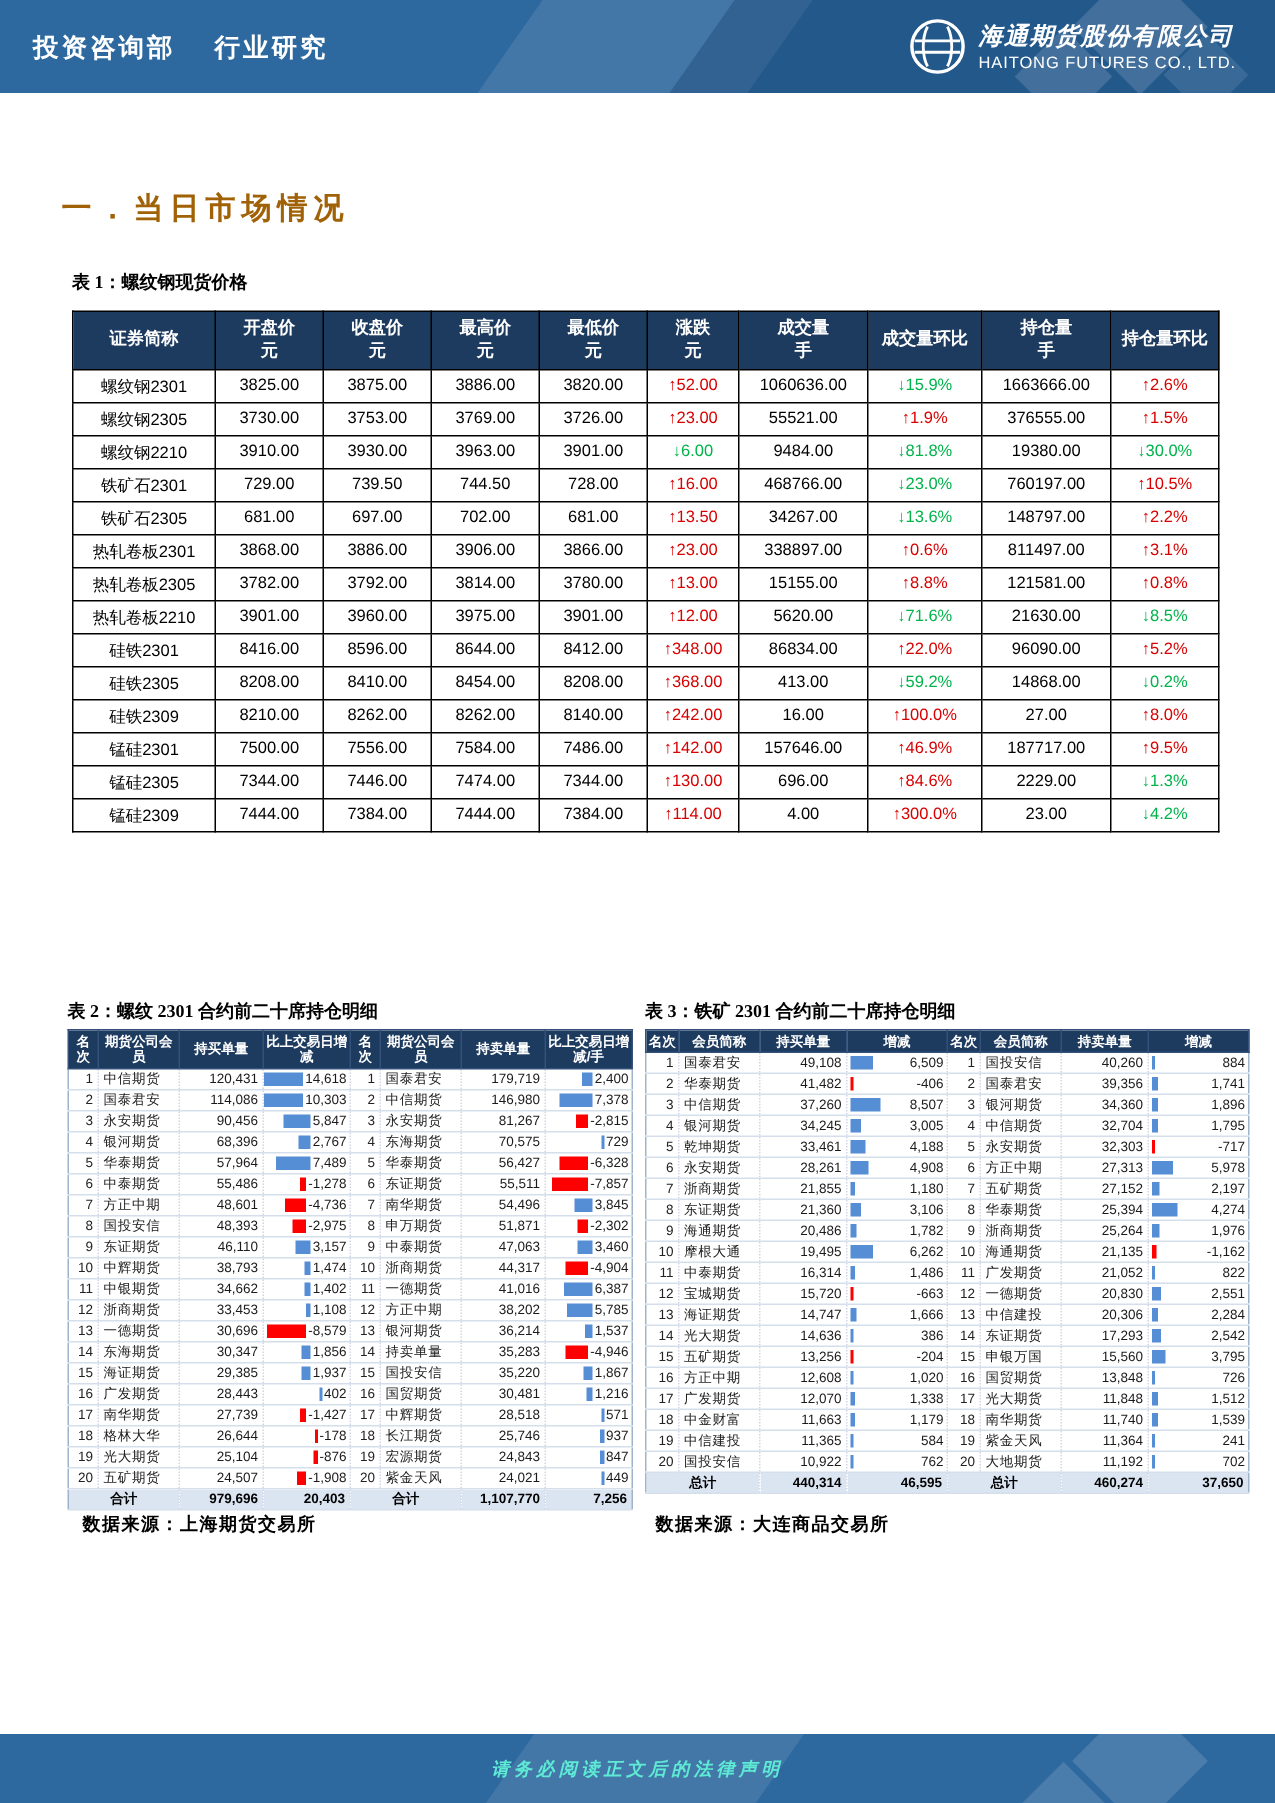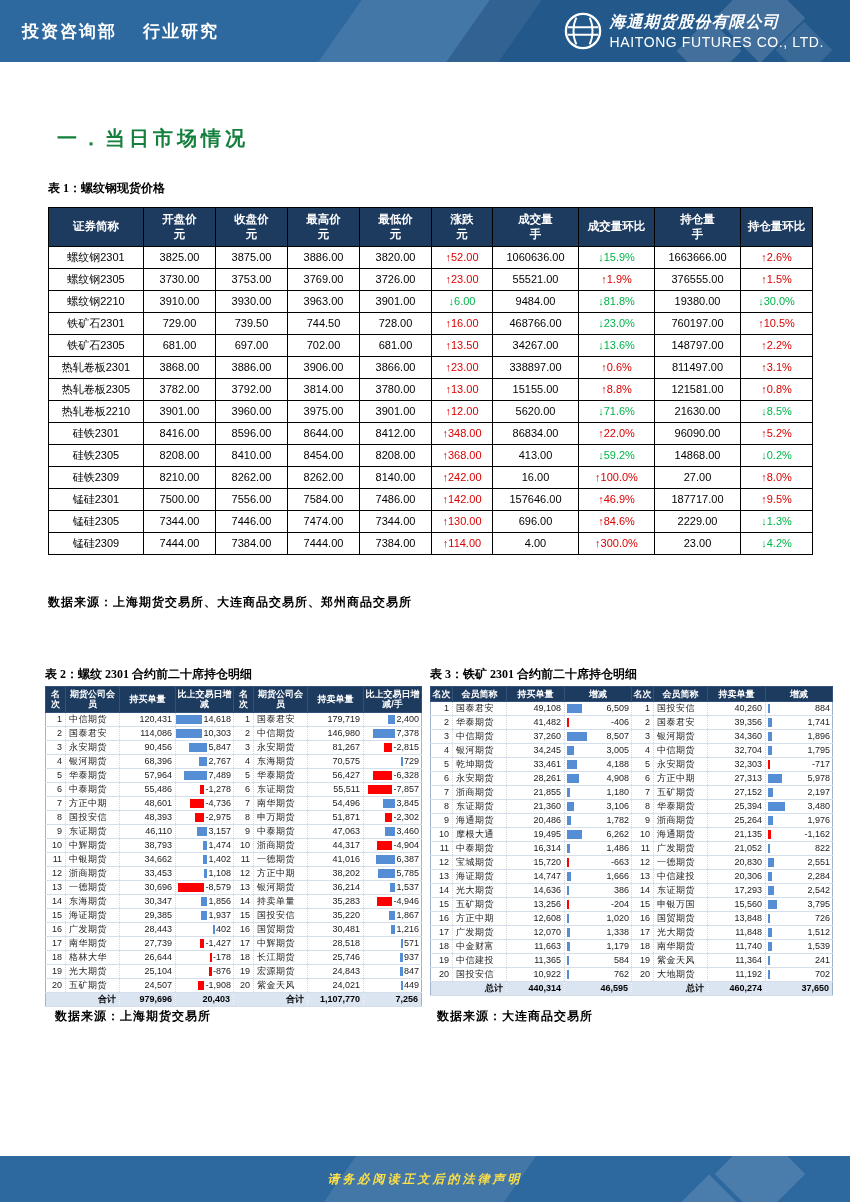--- a/index.html
+++ b/index.html
@@ -16,28 +16,28 @@
   .dm{position:absolute;transform:rotate(45deg);background:rgba(255,255,255,.14);}
   .dm1{width:64px;height:64px;right:58px;top:-14px;}
   .dm2{width:46px;height:46px;right:118px;top:28px;}
   .dm3{width:40px;height:40px;right:26px;top:30px;background:rgba(255,255,255,.10);}
   .topbar-title{position:absolute;left:22px;top:20px;color:#fff;font-size:17px;
         font-weight:bold;letter-spacing:2px;}
   .topbar-title span{margin-right:26px;}
   .logo-wrap{position:absolute;right:26px;top:12px;display:flex;align-items:center;gap:8px;color:#fff;}
   .logo-txt .cn{font-size:16px;font-weight:bold;font-style:italic;
         font-family:"Liberation Serif",serif;letter-spacing:1px;}
-  .logo-txt .en{font-size:14px;letter-spacing:.6px;margin-top:1px;}
-  .footer-txt{position:absolute;left:0;right:0;top:15px;text-align:center;color:#fde047;
+  .logo-txt .en{font-size:11px;letter-spacing:.6px;margin-top:1px;}
+  .footer-txt{position:absolute;left:0;right:0;top:15px;text-align:center;color:#5eead4;
         font-size:12px;font-weight:bold;font-style:italic;letter-spacing:3px;
         font-family:"Liberation Serif",serif;}
 
   
-  .section-title{position:absolute;left:57px;top:125px;font-size:20px;font-weight:bold;
-        color:#15803d;letter-spacing:4px;}
+  .section-title{position:absolute;left:41px;top:125px;font-size:20px;font-weight:bold;
+        color:#a16207;letter-spacing:4px;}
   .caption{position:absolute;font-size:12px;font-weight:bold;color:#000;
         font-family:"Liberation Serif",serif;}
   .cap1{left:48px;top:180px;}
   .cap2{left:45px;top:666px;}
   .cap3{left:430px;top:666px;}
   .source{position:absolute;font-size:12px;font-weight:bold;color:#000;
         font-family:"Liberation Serif",serif;letter-spacing:1px;}
   .src1{left:48px;top:594px;}
   .src2{left:55px;top:1008px;}
   .src3{left:437px;top:1008px;}
@@ -64,21 +64,21 @@
   .seat td.name{text-align:left;letter-spacing:.5px;}
   .seat td.vol{text-align:right;}
   .seat td.chg{padding:0 2px;}
   .chgcell{display:flex;justify-content:flex-end;align-items:center;gap:1px;height:13px;}
   .t3 .chgcell{justify-content:space-between;}
   .bar{height:9px;flex:0 0 auto;}
   .bar.pos{background:#558ed5;}
   .bar.neg{background:#fe0000;}
   .seat tr.total td{background:#dbe5f1;border-top:1px solid #17375e;font-weight:bold;
         color:#000;}
-  .seat tr.total td.label{text-align:right;}
+  .seat tr.total td.label{text-align:center;}
   .seat td.totchg{background:#4f81bd;text-align:right;color:#081c36;}
 </style>
 </head>
 <body>
 
 <div class="page">
 
   <div class="band top">
     <div class="skew sk1"></div>
     <div class="skew sk2"></div>
@@ -296,21 +296,20 @@
           <td>7444.00</td>
           <td>7384.00</td>
           <td class="up">↑114.00</td>
           <td>4.00</td>
           <td class="up">↑300.0%</td>
           <td>23.00</td>
           <td class="down">↓4.2%</td>
         </tr>
       </tbody>
   </table>
-  <div class="source src1">数据来源：上海期货交易所、大连商品交易所、郑州商品交易所</div>
 
   <div class="caption cap2">表 2：螺纹 2301 合约前二十席持仓明细</div>
   <div class="caption cap3">表 3：铁矿 2301 合约前二十席持仓明细</div>
 
   <table class="seat t2">
     <colgroup>
       <col style="width:20px">
         <col style="width:54px">
         <col style="width:56px">
         <col style="width:58px">
@@ -916,21 +915,21 @@
               <span class="bar pos" style="width: 7px;"></span>
               <span>3,106</span>
             </div>
           </td>
           <td class="rank">8</td>
           <td class="name">华泰期货</td>
           <td class="vol">25,394</td>
           <td class="chg">
             <div class="chgcell">
               <span class="bar pos" style="width: 17px;"></span>
-              <span>3,480</span>
+              <span>4,274</span>
             </div>
           </td>
         </tr>
         <tr>
           <td class="rank">9</td>
           <td class="name">海通期货</td>
           <td class="vol">20,486</td>
           <td class="chg">
             <div class="chgcell">
               <span class="bar pos" style="width: 4px;"></span>

